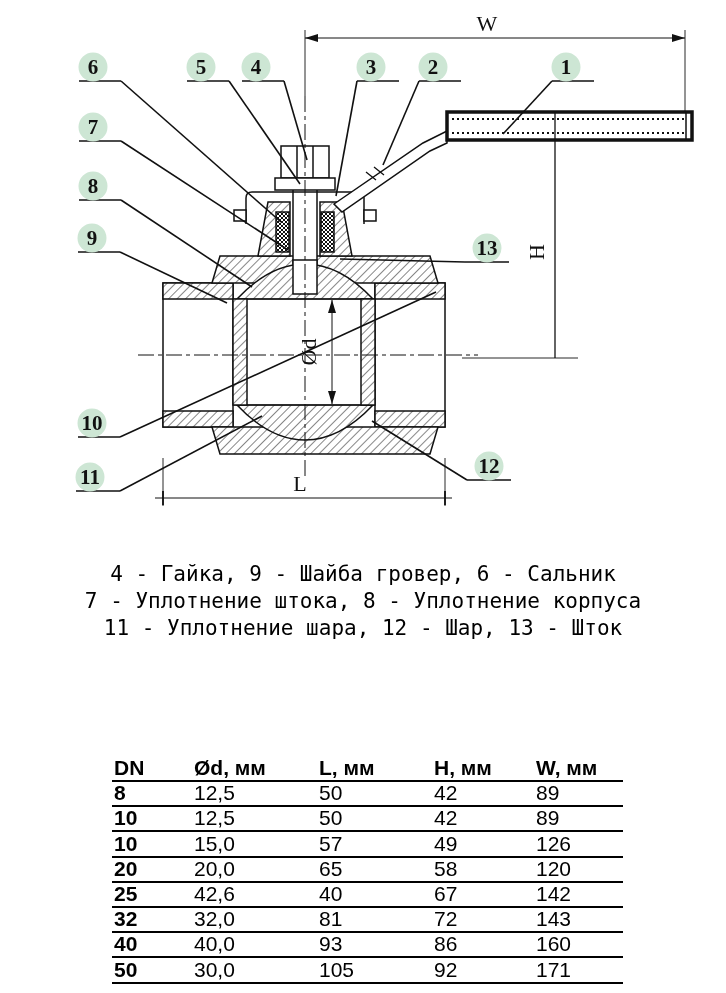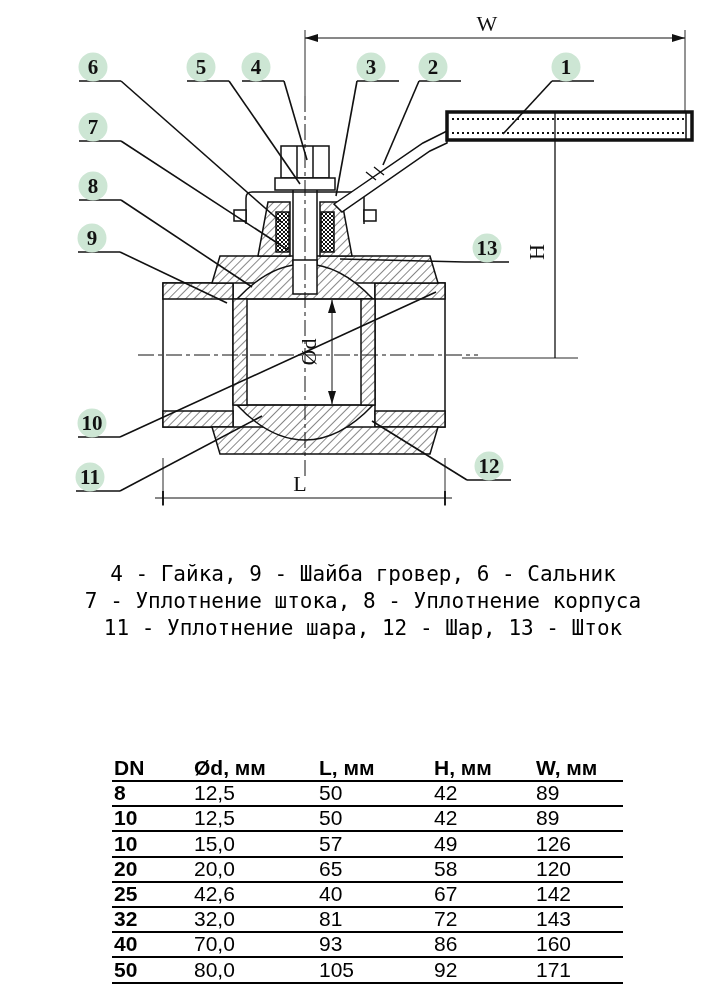--- a/index.html
+++ b/index.html
@@ -253,27 +253,27 @@
       </div>
       <div class="t-row t-data">
         <div>32</div>
         <div>32,0</div>
         <div>81</div>
         <div>72</div>
         <div>143</div>
       </div>
       <div class="t-row t-data">
         <div>40</div>
-        <div>70,0</div>
+        <div>40,0</div>
         <div>93</div>
         <div>86</div>
         <div>160</div>
       </div>
       <div class="t-row t-data">
         <div>50</div>
-        <div>80,0</div>
+        <div>30,0</div>
         <div>105</div>
         <div>92</div>
         <div>171</div>
       </div>
     </div>
 
 </div>
 
 </body></html>

